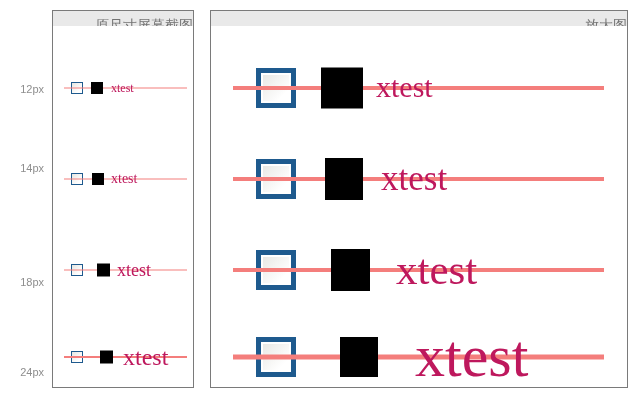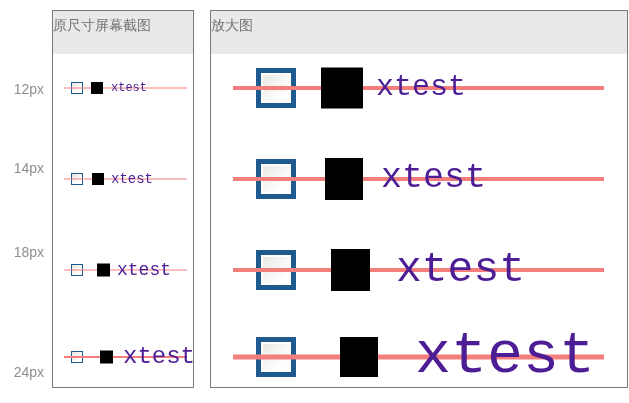--- a/index.html
+++ b/index.html
@@ -4,54 +4,54 @@
 <style>
   html,body{margin:0;padding:0;background:#fff;}
   *{box-sizing:border-box;}
   .stage{
     position:relative;width:629px;height:403px;background:#fff;overflow:hidden;
     font-family:"Liberation Sans","DejaVu Sans",sans-serif;
   }
   
   .size-label{
     position:absolute;left:6px;width:38px;text-align:right;
-    color:var(--label-text,#8e8e8e);font-size:14px;line-height:1;
+    color:var(--label-text,#8e8e8e);font-size:11px;line-height:1;
     transform:translateY(-50%);
   }
   .size-label.p1{top:89px}.size-label.p2{top:168px}
-  .size-label.p3{top:252px}.size-label.p4{top:372px}
+  .size-label.p3{top:282px}.size-label.p4{top:372px}
 
   
   .panel{
     position:absolute;top:10px;height:378px;background:#fff;
     border:1px solid var(--panel-border,#7a7a7a);
   }
   .panel.orig{left:52px;width:142px;}
   .panel.mag{left:210px;width:418px;}
   .panel-header{
-    height:43px;background:var(--header-bg,#e9e9e9);
+    height:15px;background:var(--header-bg,#e9e9e9);
     color:var(--header-text,#737373);font-size:14px;line-height:29px;
-    text-align:left;white-space:nowrap;overflow:hidden;
+    text-align:right;white-space:nowrap;overflow:hidden;
   }
 
   
   .row{position:absolute;left:0;right:0;height:0;}
   .row.r1{top:77px}.row.r2{top:168px}.row.r3{top:259px}.row.r4{top:346px}
   .row > *{position:absolute;transform:translateY(-50%);}
 
   .strike{background:var(--strike-line,#f47e7c);z-index:2;}
   .cb{
     border:1.5px solid var(--checkbox-border,#1e5a8e);
     background:linear-gradient(135deg,#e6e6e2 0%,#ffffff 75%);
     z-index:1;
   }
   .sq{background:var(--black-square,#000);z-index:3;}
   .txt{
-    font-family:Liberation Mono, monospace;
-    color:#4c1d95;line-height:1;z-index:3;transform:translateY(-52%);
+    font-family:Liberation Serif, serif;
+    color:#be185d;line-height:1;z-index:3;transform:translateY(-52%);
     white-space:nowrap;
     text-align:center;
   }
 
   
   .orig .strike{left:11px;width:123px;height:1px;}
   .orig .r4 .strike{height:2px;}
   .orig .cb{left:18px;width:12px;height:12px;}
   .orig .sq{width:12px;height:12px;}
   .orig .r1 .sq{left:38px;}

